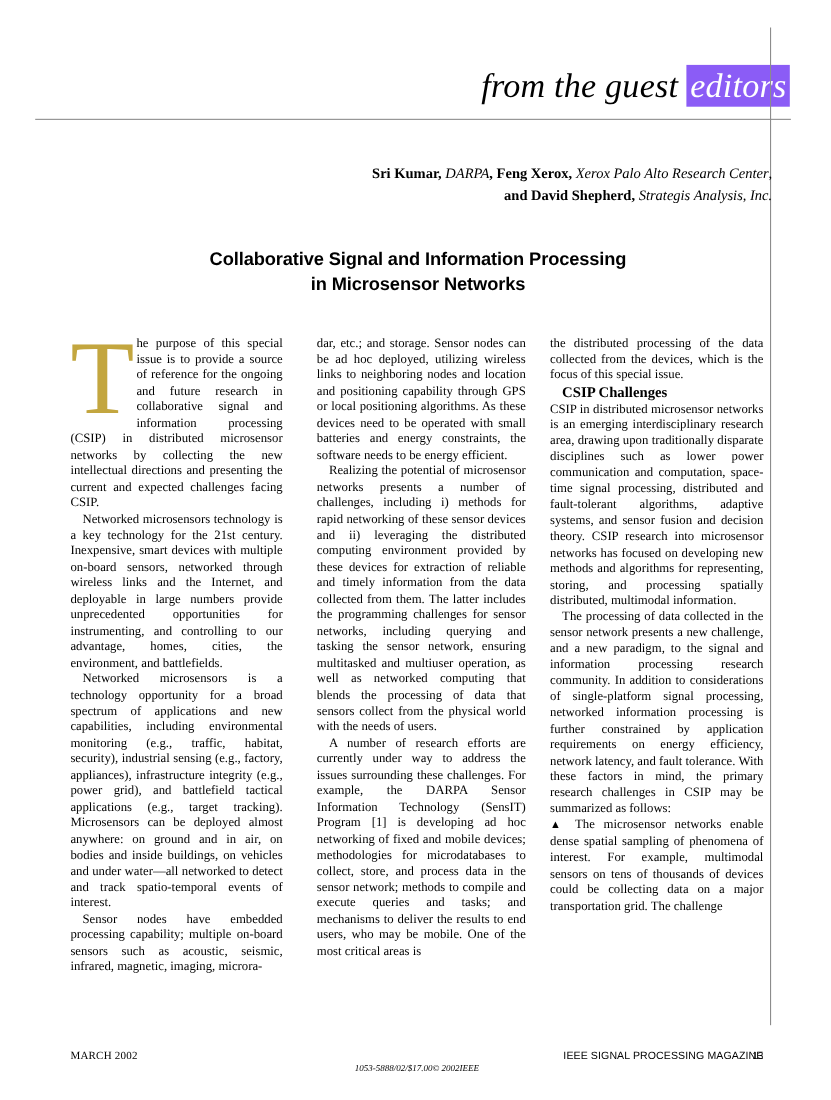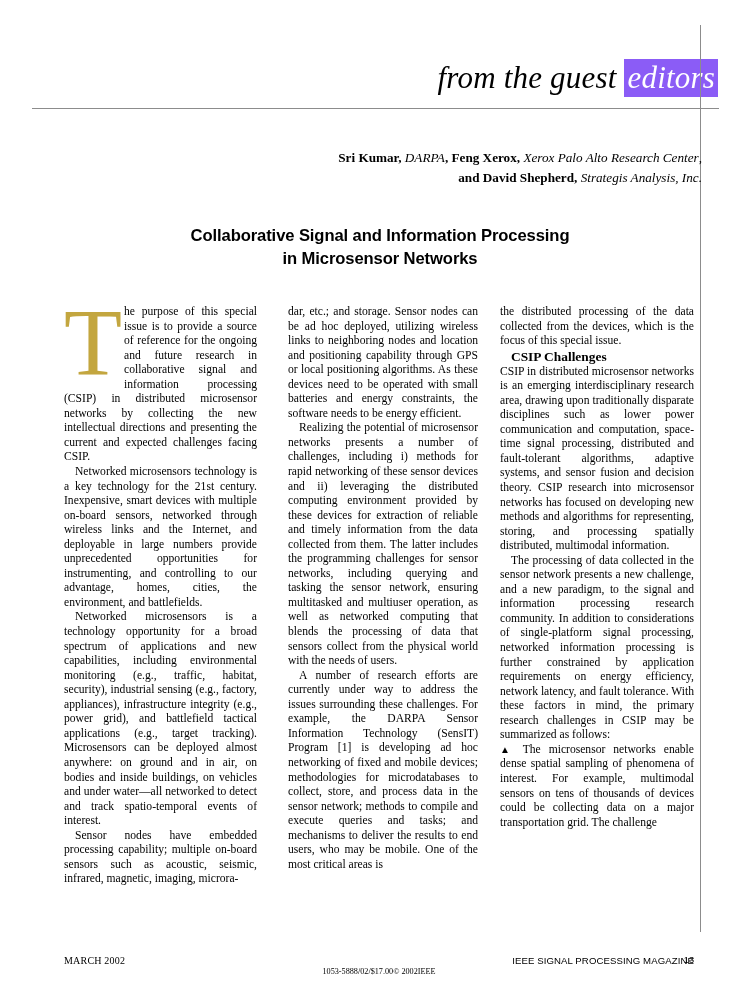--- a/index.html
+++ b/index.html
@@ -159,20 +159,21 @@
     font-size: 9.6px;
     letter-spacing: 0.1px;
   }
   .footer-sub {
     position: absolute;
     left: 0; top: 12px;
     width: 630px;
     text-align: center;
     font-family: "Liberation Serif", serif;
     font-size: 8.2px;
+    font-style: italic;
   }
   .footer-right {
     position: absolute;
     right: 0; top: 0;
     font-family: "Liberation Sans", sans-serif;
     font-size: 9.2px;
   }
 </style>
 </head>
 <body>

